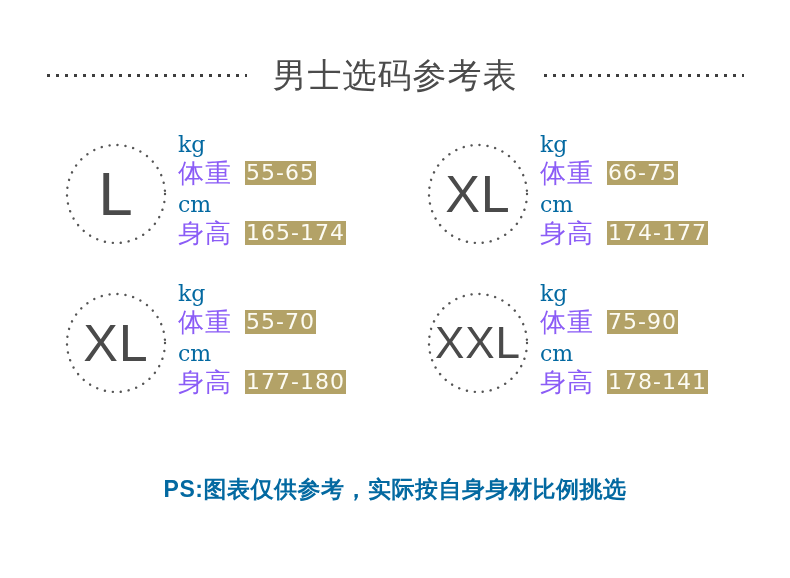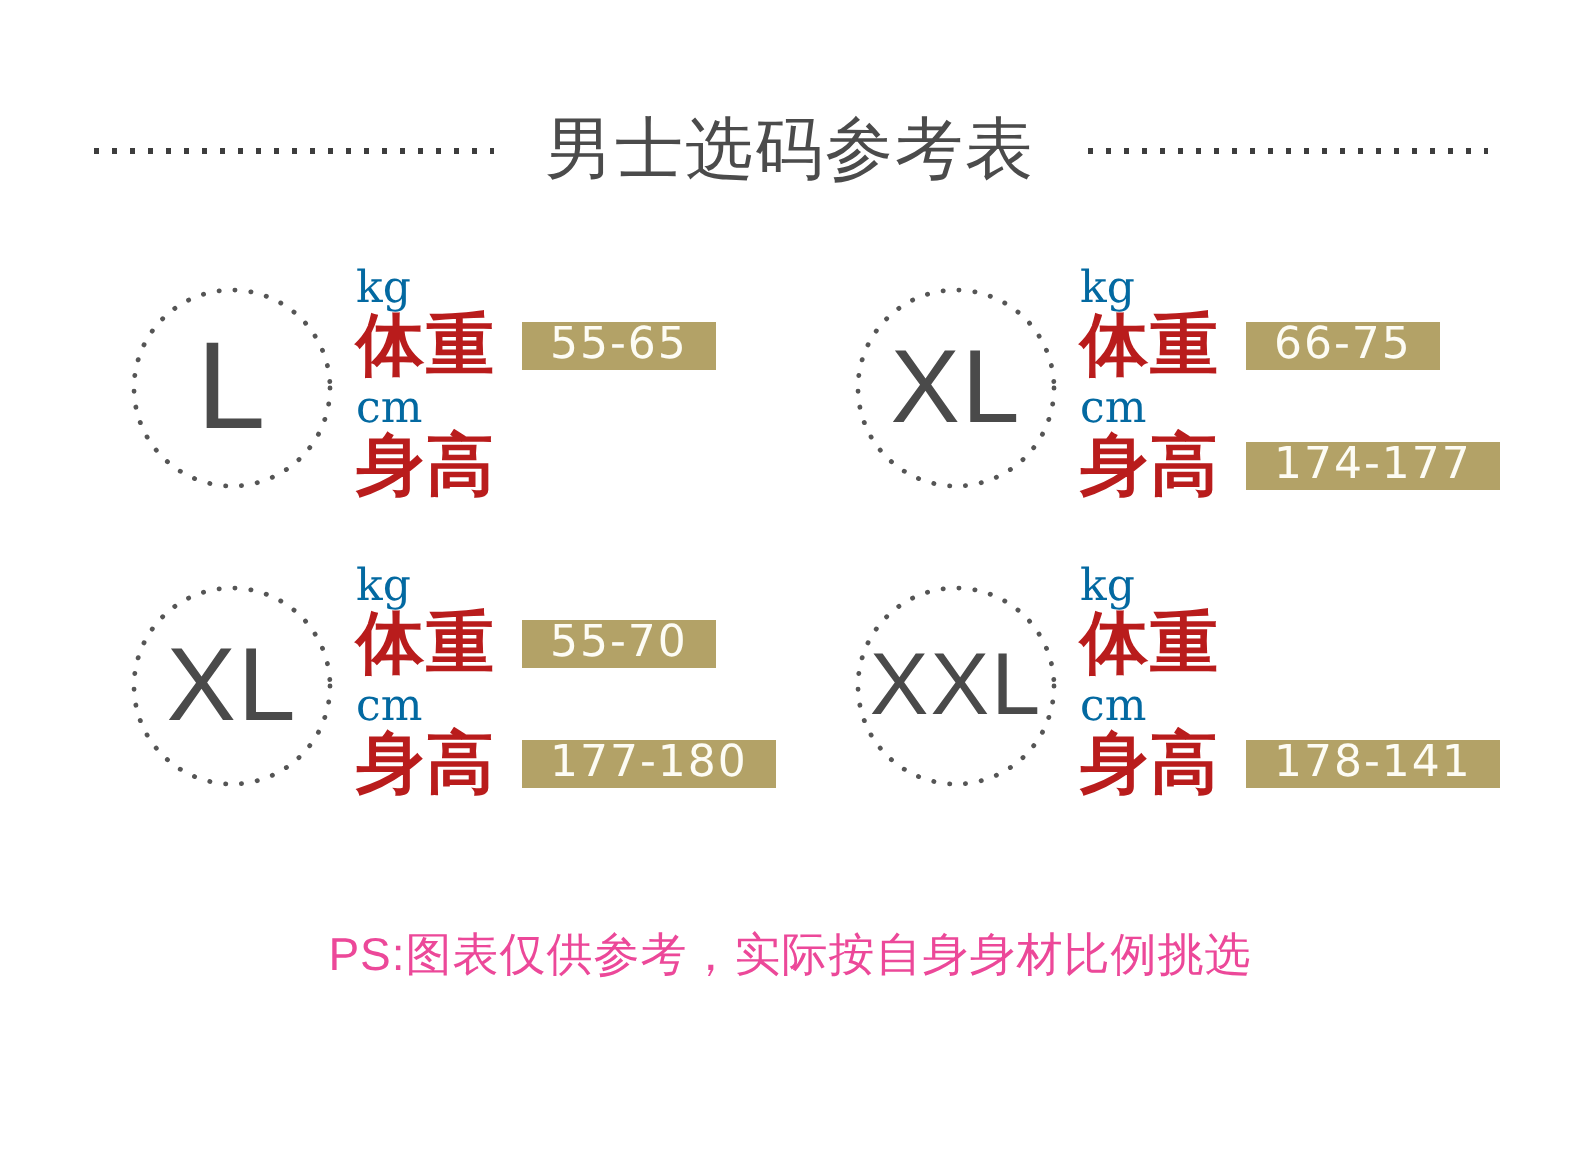--- a/index.html
+++ b/index.html
@@ -44,38 +44,38 @@
   .unit{
     font-family:"DejaVu Serif","Liberation Serif",serif;
     font-size:22px;line-height:22px;color:#0369a1;
   }
   .unit.cm{margin-top:8px;}
   .mrow{
     display:flex;align-items:center;gap:13px;
     margin-top:3px;margin-bottom:3px;height:27px;
   }
   .mlabel{
-    font-size:34px;line-height:26px;color:#b91c1c;
-    font-weight:700;letter-spacing:1px;white-space:nowrap;
+    font-size:26px;line-height:26px;color:#8b5cf6;
+    font-weight:400;letter-spacing:1px;white-space:nowrap;
   }
   .badge{
     display:inline-block;
     background:#b3a267;color:#fdfcf4;
     font-family:"DejaVu Sans","Liberation Sans",sans-serif;
     font-size:22px;line-height:24px;
-    padding:0 14px;letter-spacing:1px;white-space:nowrap;
+    padding:0 1px;letter-spacing:1px;white-space:nowrap;
   }
   
   .footer{
     position:absolute;left:0;top:463px;width:100%;
     text-align:center;
   }
   .note{
-    font-size:23px;line-height:28px;color:#ec4899;
-    letter-spacing:0.5px;margin:0;
+    font-size:23px;line-height:28px;color:#0369a1;
+    letter-spacing:0.5px;margin:12px;font-weight:bold;
   }
 </style>
 </head>
 <body>
 
 <div class="canvas">
 
   <div class="header">
     <span class="dotline"></span>
     <span class="title">男士选码参考表</span>
@@ -91,20 +91,21 @@
     </div>
     <div class="info">
       <div class="unit">kg</div>
       <div class="mrow">
         <span class="mlabel">体重</span>
         <span class="badge">55-65</span>
       </div>
       <div class="unit cm">cm</div>
       <div class="mrow">
         <span class="mlabel">身高</span>
+        <span class="badge">165-174</span>
       </div>
     </div>
   </div>
 
   <div class="entry e2">
     <div class="circle">
       <svg width="102" height="102" viewBox="0 0 102 102">
         <circle cx="51" cy="51" r="49" fill="none" stroke="#555555" stroke-width="2.4" stroke-dasharray="0.1 7.9" stroke-linecap="round"></circle>
       </svg>
       <span class="letter" style="font-size: 52px;">XL</span>
@@ -148,20 +149,21 @@
     <div class="circle">
       <svg width="102" height="102" viewBox="0 0 102 102">
         <circle cx="51" cy="51" r="49" fill="none" stroke="#555555" stroke-width="2.4" stroke-dasharray="0.1 7.9" stroke-linecap="round"></circle>
       </svg>
       <span class="letter" style="font-size: 44px;">XXL</span>
     </div>
     <div class="info">
       <div class="unit">kg</div>
       <div class="mrow">
         <span class="mlabel">体重</span>
+        <span class="badge">75-90</span>
       </div>
       <div class="unit cm">cm</div>
       <div class="mrow">
         <span class="mlabel">身高</span>
         <span class="badge">178-141</span>
       </div>
     </div>
   </div>
 
   <div class="footer">

